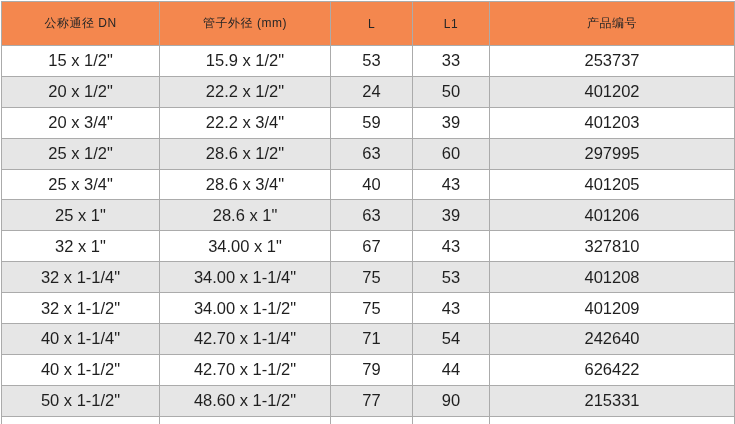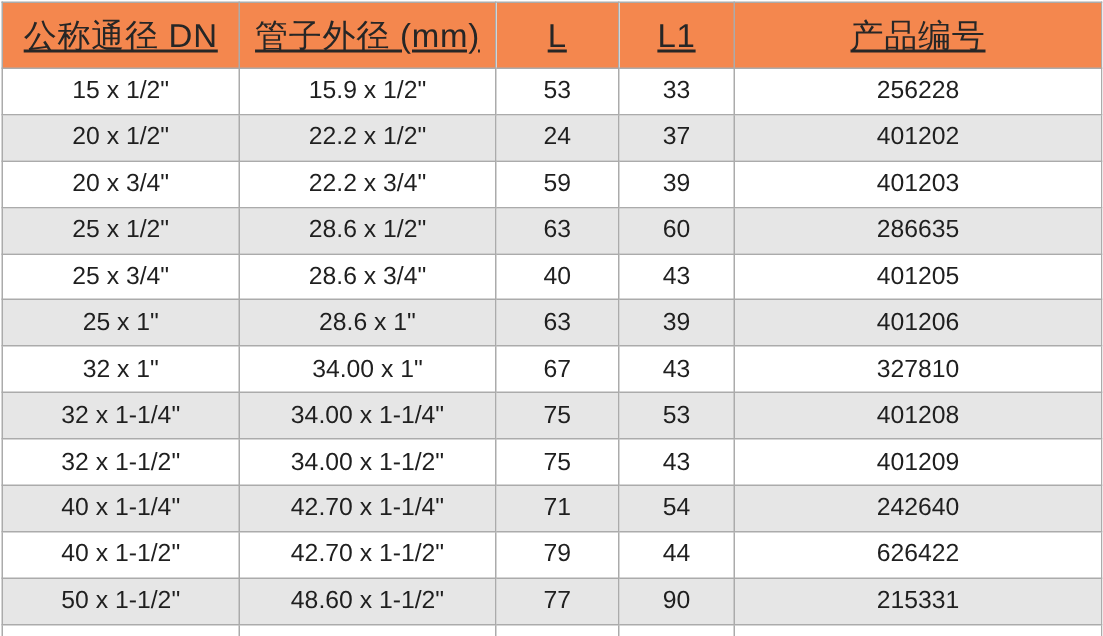--- a/index.html
+++ b/index.html
@@ -39,24 +39,23 @@
     border:1px solid var(--grid);
     text-align:center;
     vertical-align:middle;
     overflow:hidden;
     white-space:nowrap;
   }
   thead th{
     background:var(--header-bg);
     color:var(--header-text);
     height:41px;
-    font-size:22px;
+    font-size:12px;
     font-weight:normal;
     letter-spacing:0.5px;
-    text-decoration:underline;
   }
   tbody td{
     background:#ffffff;
     color:var(--text);
     height:27.9px;
     font-size:16.5px;
   }
   tbody tr:nth-child(even) td{
     background:var(--stripe);
   }
@@ -81,42 +80,42 @@
         <th>L1</th>
         <th>产品编号</th>
       </tr>
     </thead>
     <tbody>
         <tr>
           <td>15 x 1/2"</td>
           <td>15.9 x 1/2"</td>
           <td>53</td>
           <td>33</td>
-          <td>256228</td>
+          <td>253737</td>
         </tr>
         <tr>
           <td>20 x 1/2"</td>
           <td>22.2 x 1/2"</td>
           <td>24</td>
-          <td>37</td>
+          <td>50</td>
           <td>401202</td>
         </tr>
         <tr>
           <td>20 x 3/4"</td>
           <td>22.2 x 3/4"</td>
           <td>59</td>
           <td>39</td>
           <td>401203</td>
         </tr>
         <tr>
           <td>25 x 1/2"</td>
           <td>28.6 x 1/2"</td>
           <td>63</td>
           <td>60</td>
-          <td>286635</td>
+          <td>297995</td>
         </tr>
         <tr>
           <td>25 x 3/4"</td>
           <td>28.6 x 3/4"</td>
           <td>40</td>
           <td>43</td>
           <td>401205</td>
         </tr>
         <tr>
           <td>25 x 1"</td>

